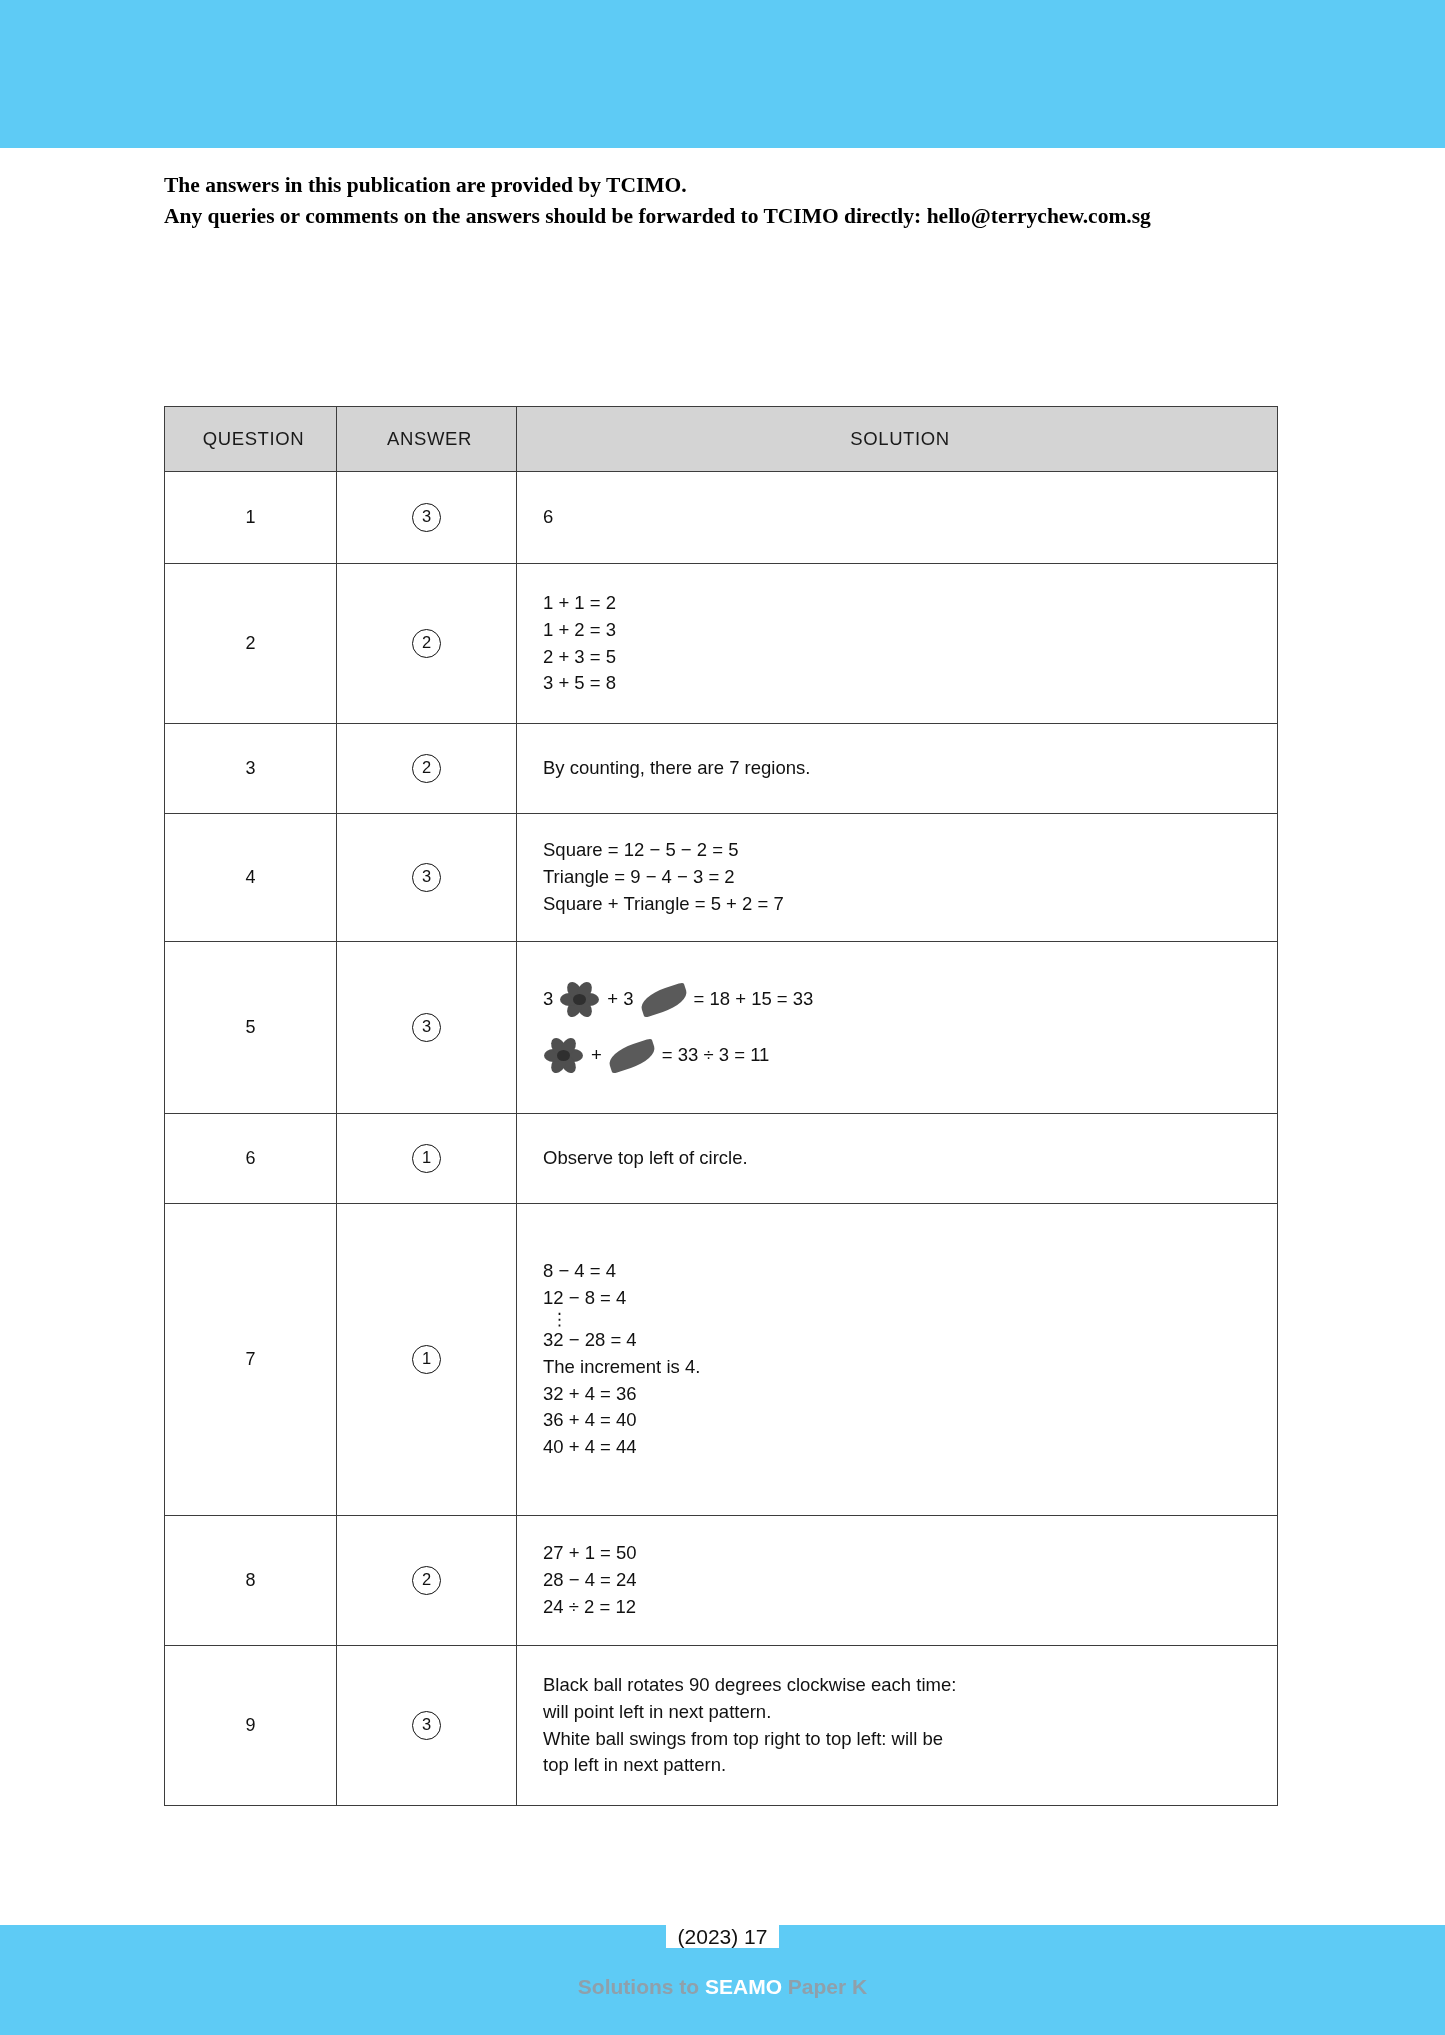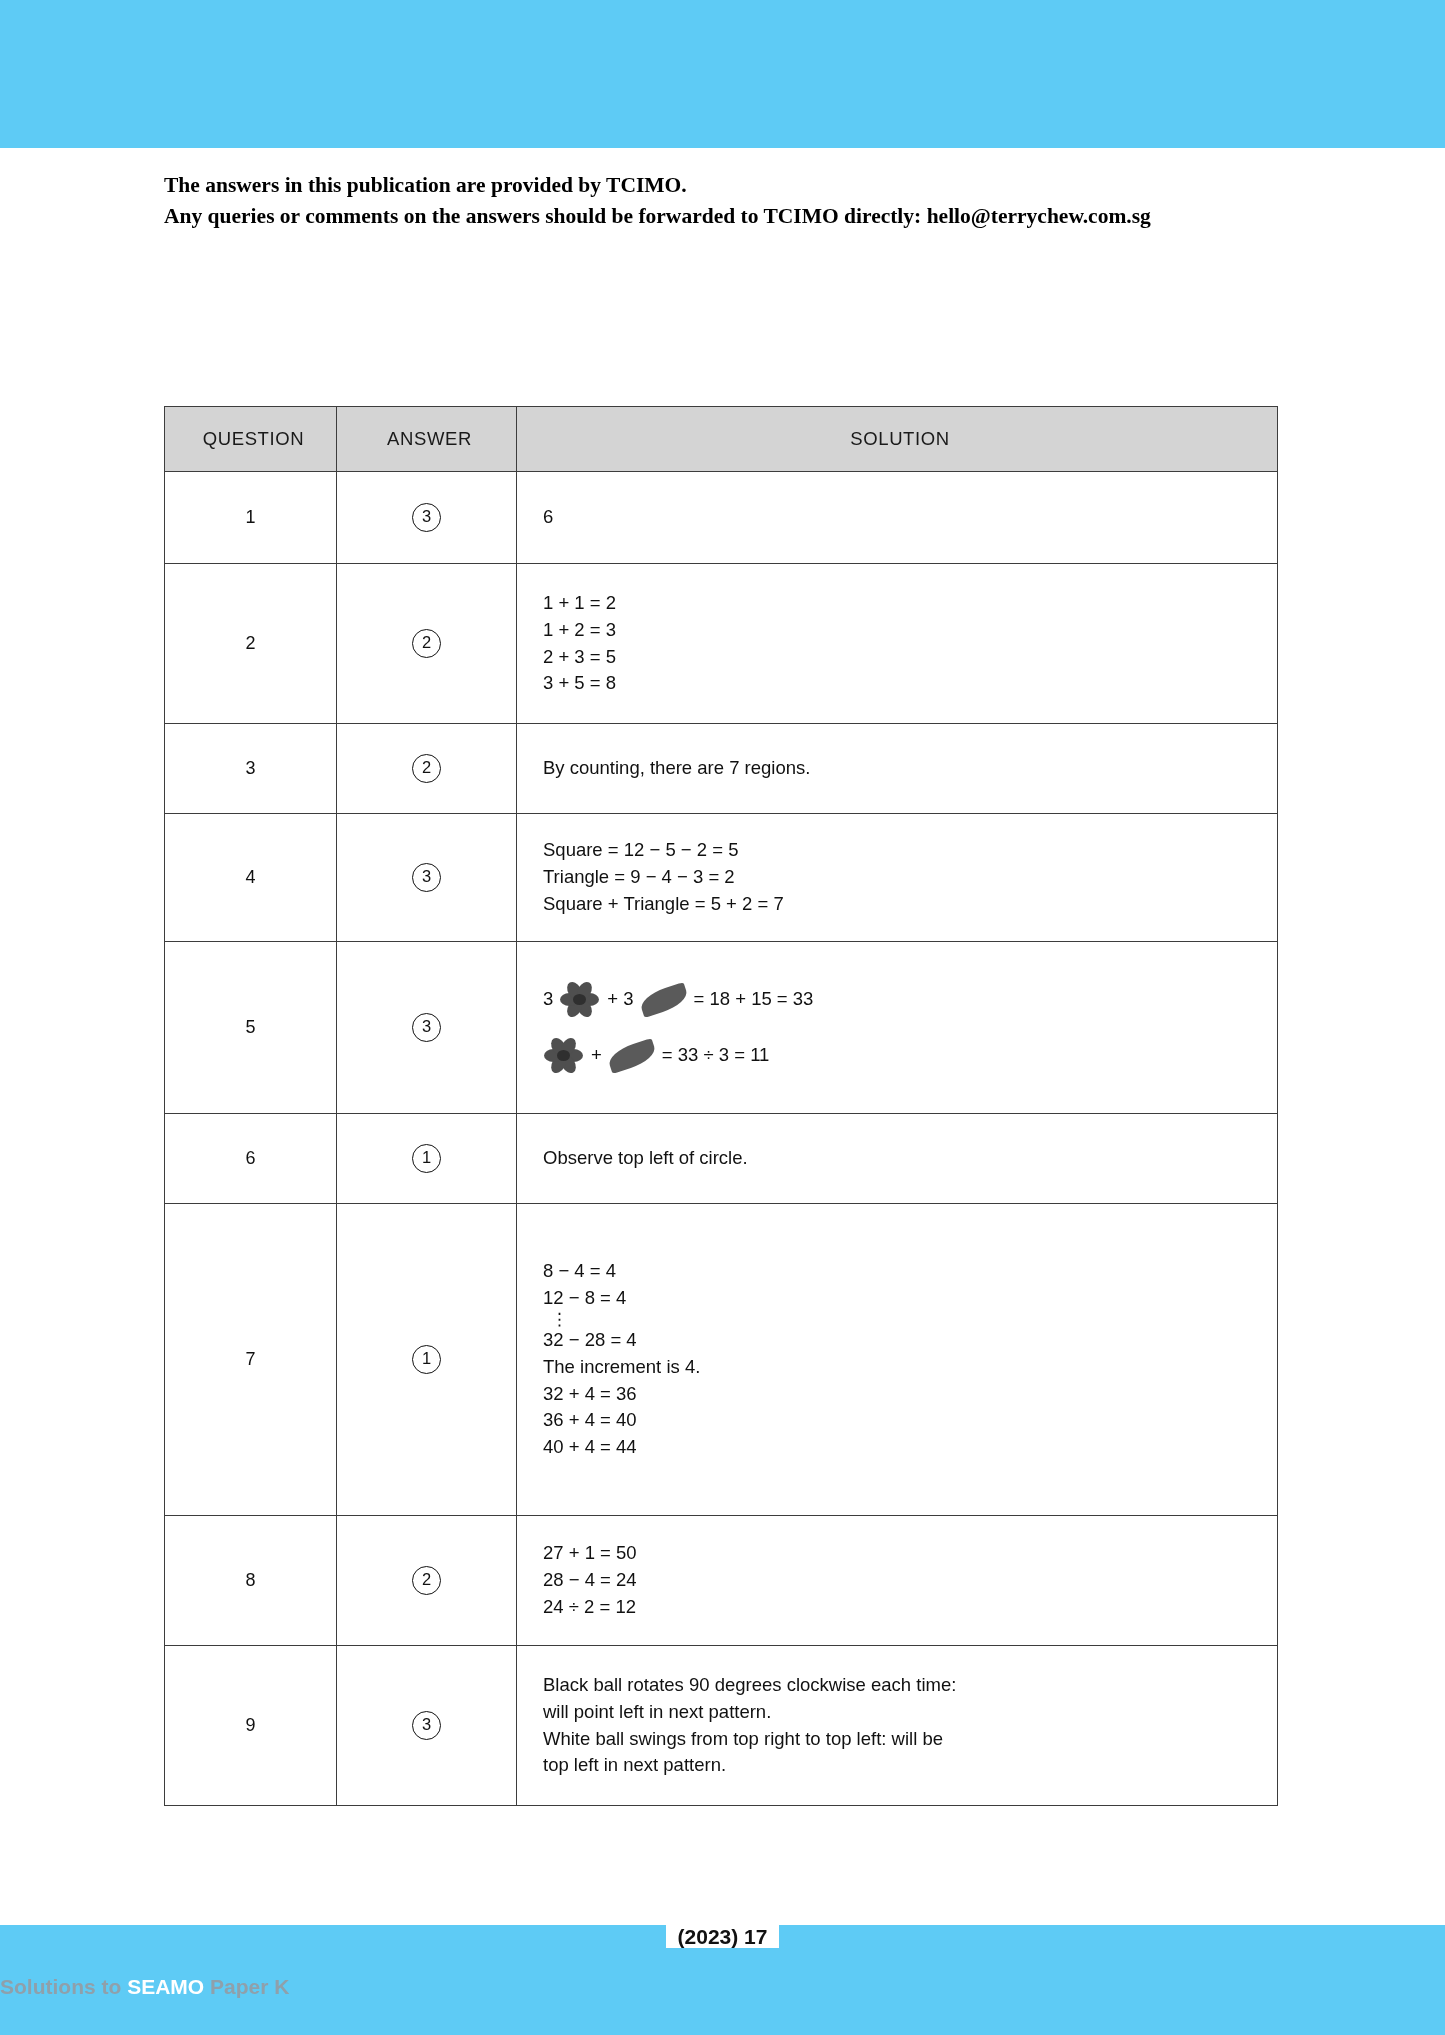--- a/index.html
+++ b/index.html
@@ -160,34 +160,35 @@
     border-radius: 60% 10% 60% 10%;
     transform: rotate(-18deg);
   }
   .footer-page {
     position: absolute;
     left: 0;
     right: 0;
     bottom: 86px;
     text-align: center;
     font-family: "Liberation Sans", sans-serif;
-    font-weight: bold;
+    font-weight: normal;
     font-size: 21px;
     color: #111;
     background: transparent;
   }
   .footer-page span {
     background: #ffffff;
     padding: 0 12px;
   }
   .footer-text {
     position: absolute;
     left: 0;
     right: 0;
     bottom: 36px;
+    text-align: center;
     font-size: 21px;
     font-weight: bold;
     color: #8fa0ab;
   }
   .footer-text .seamo { color: #ffffff; }
 </style>
 </head>
 <body>
 
 <div class="page">

